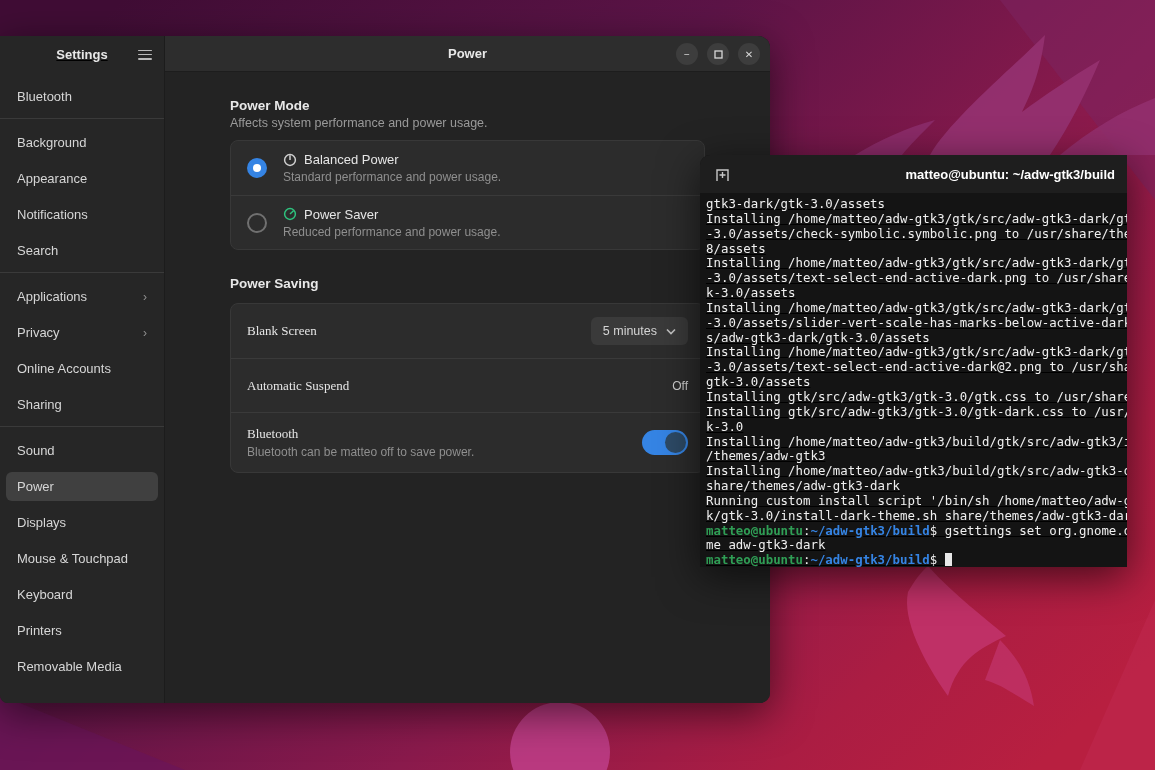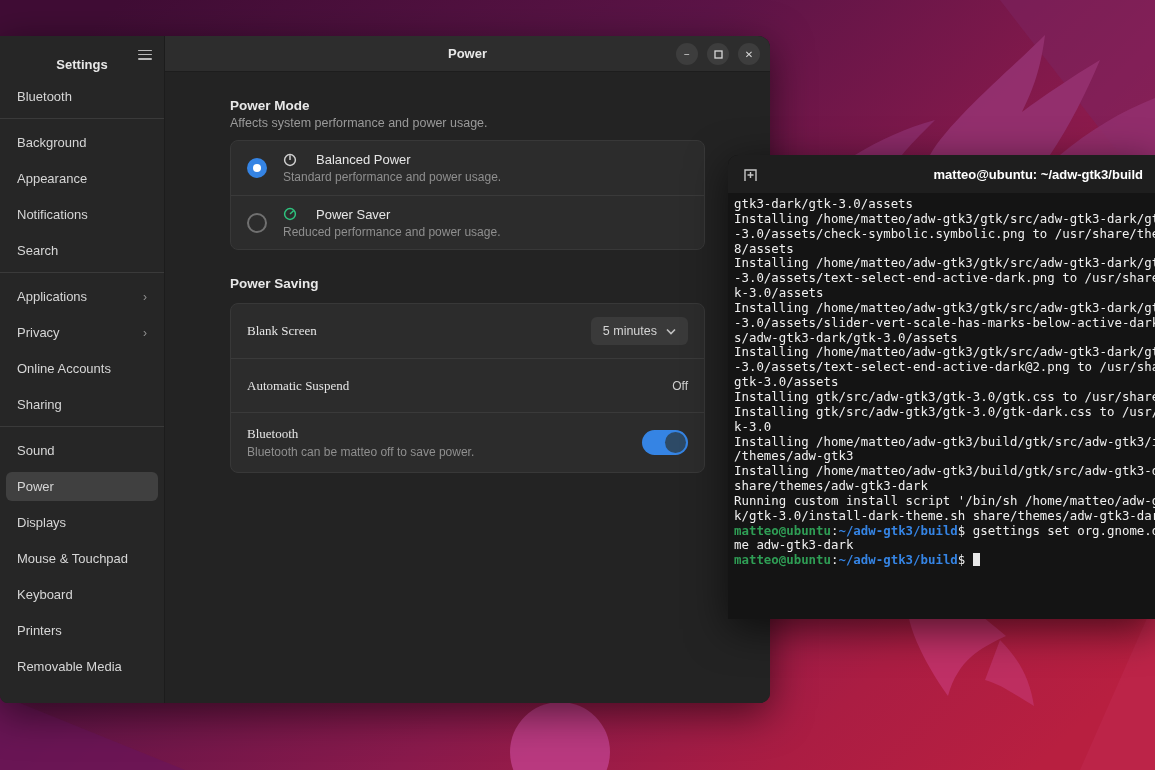--- a/index.html
+++ b/index.html
@@ -9,21 +9,21 @@
   .desktop { position:relative; width:1155px; height:770px; overflow:hidden; background:#5b1446; }
   .wallpaper { position:absolute; inset:0; z-index:0; }
 
   
   .settings-win {
     position:absolute; left:0; top:36px; width:770px; height:667px; z-index:1;
     border-radius:0 12px 10px 8px; overflow:hidden; display:flex;
     box-shadow:0 10px 40px rgba(0,0,0,.55); background:#232323;
   }
   .sidebar { width:165px; background:#262626; border-right:1px solid #1c1c1c; display:flex; flex-direction:column; }
-  .sidebar-header { height:36px; display:flex; align-items:flex-end; justify-content:center; position:relative; flex:0 0 auto; }
+  .sidebar-header { height:36px; display:flex; align-items:center; justify-content:center; position:relative; flex:0 0 auto;text-decoration:underline; }
   .sidebar-title { font-size:13px; font-weight:bold; color:#e8e8e8; }
   .hamburger { position:absolute; right:12px; top:11px; width:14px; cursor:pointer; }
   .hamburger div { height:1.6px; background:#b9b9b9; margin:2.6px 0; border-radius:1px; }
   .sidebar-list { padding:10px 6px 6px 6px; flex:1; }
   .sb-item { height:29px; display:flex; align-items:center; padding:0 11px; margin-bottom:7px;
              border-radius:6px; color:#d6d6d6; font-size:13px; cursor:pointer; }
   .sb-item.selected { background:#404040; }
   .sb-chevron { margin-left:auto; color:#8f8f8f; font-size:12px; }
   .sb-sep { height:1px; background:#3a3a3a; margin:2px -6px 9px -6px; }
 
@@ -40,40 +40,40 @@
   .group-title { font-size:13.5px; font-weight:bold; color:#e8e8e8; }
   .group-sub { font-size:12.5px; color:#9a9a9a; margin-top:3px; }
   .card { background:#2c2c2c; border:1px solid #383838; border-radius:8px; margin-top:10px; overflow:hidden; }
   .row { display:flex; align-items:center; padding:0 16px; min-height:54px; }
   .row + .row { border-top:1px solid #3a3a3a; }
   .radio { width:20px; height:20px; border-radius:50%; flex:0 0 auto; margin-right:16px; position:relative; cursor:pointer; }
   .radio.on { background:#3584e4; }
   .radio.on::after { content:""; position:absolute; left:6px; top:6px; width:8px; height:8px; border-radius:50%; background:#fff; }
   .radio.off { border:2px solid #707070; background:transparent; }
   .opt-text { padding:8px 0; }
-  .opt-title-line { display:flex; align-items:center; gap:19px;text-align:right; }
+  .opt-title-line { display:flex; align-items:center; gap:7px;text-align:right; }
   .opt-title { font-size:13px; color:#e6e6e6; }
   .opt-desc { font-size:12px; color:#8f8f8f; margin-top:3px; }
   .gauge { width:14px; height:14px; flex:0 0 auto; }
 
   .row-label { font-size:13px; color:#e6e6e6;font-family:Liberation Serif, serif; }
   .row-desc { font-size:12px; color:#8f8f8f; margin-top:3px; }
   .row-end { margin-left:auto; display:flex; align-items:center; }
   .dropdown { background:#3a3a3a; border-radius:6px; padding:7px 12px; display:flex; align-items:center; gap:9px;
               font-size:12.5px; color:#d4d4d4; cursor:pointer; }
   .off-val { font-size:12px; color:#cfcfcf;text-align:right; }
   .toggle { width:46px; height:25px; border-radius:13px; background:#3584e4; position:relative; cursor:pointer; }
   .toggle .knob { position:absolute; right:2px; top:2px; width:21px; height:21px; border-radius:50%; background:#2d4a66; }
   .blue-row { min-height:60px; }
 
   
   .terminal {
-    position:absolute; left:728px; top:155px; width:427px; height:464px; z-index:2;
+    position:absolute; left:700px; top:155px; width:427px; height:412px; z-index:2;
     border-radius:10px 0 0 0; overflow:hidden; box-shadow:0 10px 40px rgba(0,0,0,.6);
-    display:flex; flex-direction:column; background:#141414;
+    display:flex; flex-direction:column; background:#141414;text-decoration:underline;
   }
   .term-titlebar { height:38px; background:#1e1e1e; position:relative; flex:0 0 auto;
                    display:flex; align-items:center; }
   .term-title { position:absolute; right:12px; font-size:13px; font-weight:bold; color:#ffffff; white-space:nowrap; }
   .newtab-icon { margin-left:14px; cursor:pointer; }
   .term-body { flex:1; padding:4px 0 0 6px; font-family:"DejaVu Sans Mono", monospace;
                font-size:12.4px; line-height:14.85px; color:#f0f0f0; overflow:hidden; }
   .t-line { white-space:pre; overflow:hidden; }
   .t-cursor { display:inline-block; width:7px; height:13px; background:#e8e8e8; vertical-align:-2px; }
 </style>

